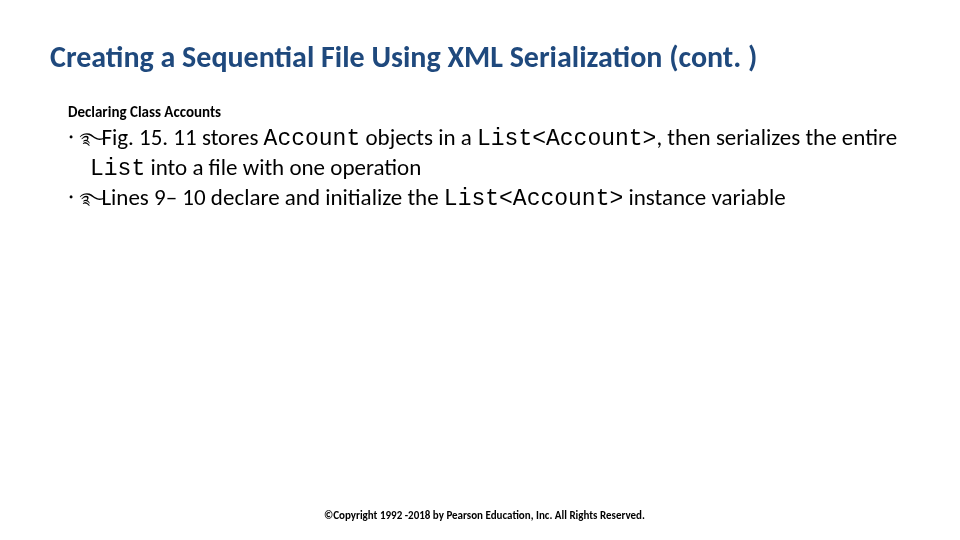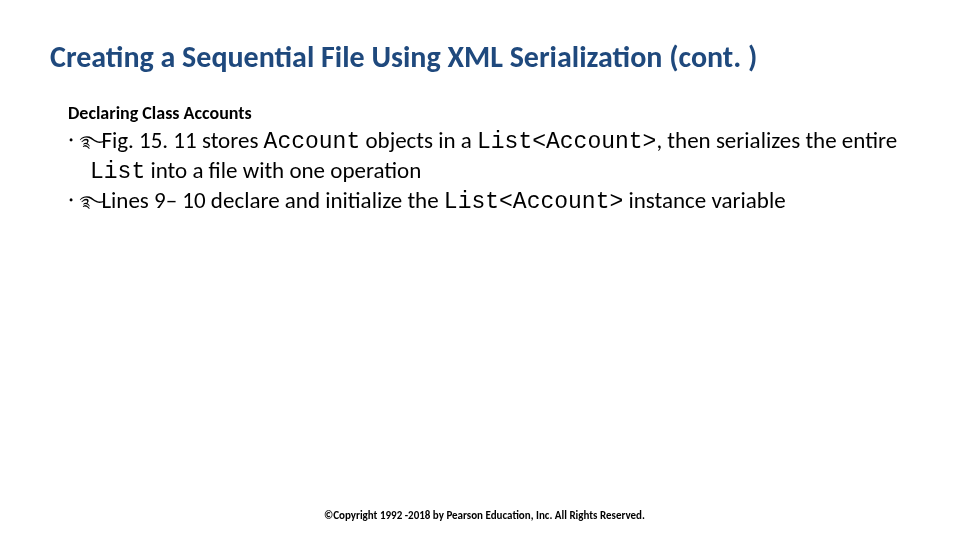--- a/index.html
+++ b/index.html
@@ -21,21 +21,21 @@
   }
   .title {
     color: #1f497d;
     font-size: 30px;
     font-weight: 700;
     line-height: 1.15;
     margin: 0 0 28px 0;
   }
   .subhead {
     font-weight: 700;
-    font-size: 18px;
+    font-size: 15px;
     margin: 0 0 2px 18px;
     line-height: 1.2;
   }
   .bullets {
     margin: 0 0 0 18px;
     padding: 0;
     list-style: none;
   }
   .bullets li {
     font-size: 23px;

